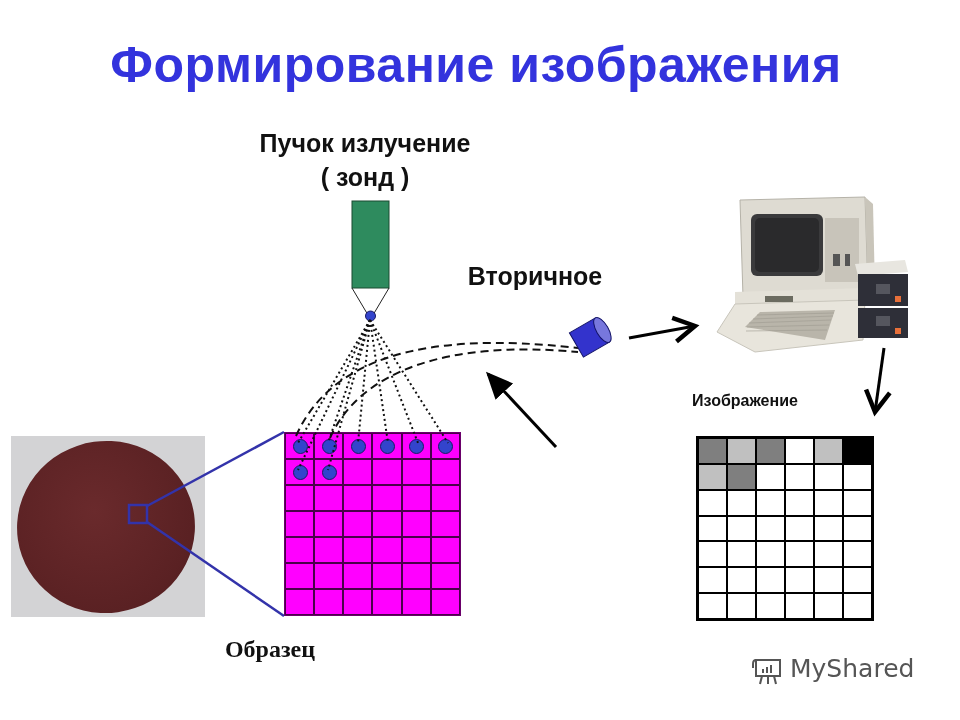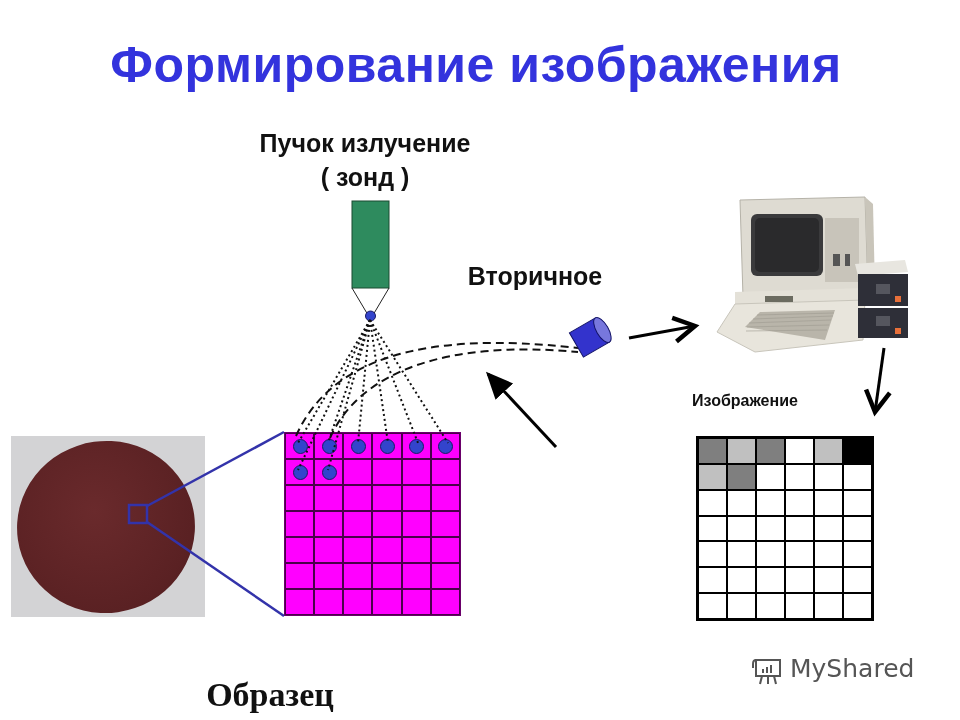--- a/index.html
+++ b/index.html
@@ -5,21 +5,21 @@
   html, body { margin: 0; padding: 0; }
   body { width: 960px; height: 720px; background: #ffffff; position: relative; overflow: hidden; }
   .abs { position: absolute; }
   #title { left: 0; width: 952px; top: 36px; text-align: center; font-family: "Liberation Sans", sans-serif; font-weight: bold; font-size: 50px; color: #3333dd; letter-spacing: 0.5px; }
   .label-sans { font-family: "Liberation Sans", sans-serif; font-weight: bold; color: #111111; text-align: center; }
   .label-serif { font-family: "Liberation Serif", serif; font-weight: bold; color: #111111; text-align: center; }
   #beam-label { left: 215px; top: 126px; width: 300px; font-size: 25px; line-height: 34px; }
   #detector-label { left: 460px; top: 262px; width: 150px; font-size: 25px; }
   #image-label { left: 645px; top: 392px; width: 200px; font-size: 16px; }
   #signal-label { left: 478px; top: 452px; width: 180px; font-size: 27px; line-height: 34px; }
-  #sample-label { left: 190px; top: 636px; width: 160px; font-size: 34px; margin-top: 40px; }
+  #sample-label { left: 190px; top: 636px; width: 160px; font-size: 24px; }
   #sample-photo { left: 11px; top: 436px; width: 194px; height: 181px; background: #d3d3d5; }
   #disc { left: 6px; top: 5px; width: 178px; height: 172px; border-radius: 50%; background: radial-gradient(ellipse at 45% 40%, #6a2a2c 0%, #5a2123 70%, #4a1a1c 100%); transform: rotate(-8deg); }
   #pixel-grid { left: 284px; top: 432px; width: 177px; height: 184px; display: grid; grid-template-columns: repeat(6, 1fr); grid-template-rows: repeat(7, 1fr); background: #ff00ff; border: 1px solid #6a006a; box-sizing: border-box; }
   #pixel-grid .cell { border: 1px solid #4a004a; box-sizing: border-box; position: relative; }
   #pixel-grid .dot { position: absolute; left: 50%; top: 50%; width: 13px; height: 13px; margin: -7px 0 0 -7px; border-radius: 50%; background: #3344cc; border: 1px solid #1a1a66; }
   #image-grid { left: 696px; top: 436px; width: 178px; height: 185px; display: grid; grid-template-columns: repeat(6, 1fr); grid-template-rows: repeat(7, 1fr); border: 2px solid #000; box-sizing: border-box; background: #fff; }
   #image-grid .cell { border: 1.5px solid #000; box-sizing: border-box; }
   #computer { left: 715px; top: 192px; width: 200px; height: 162px; }
   #watermark { left: 752px; top: 654px; height: 36px; display: flex; gap: 6px; }
   #watermark-text { font-family: "DejaVu Sans", sans-serif; font-size: 25px; color: #555555; }

